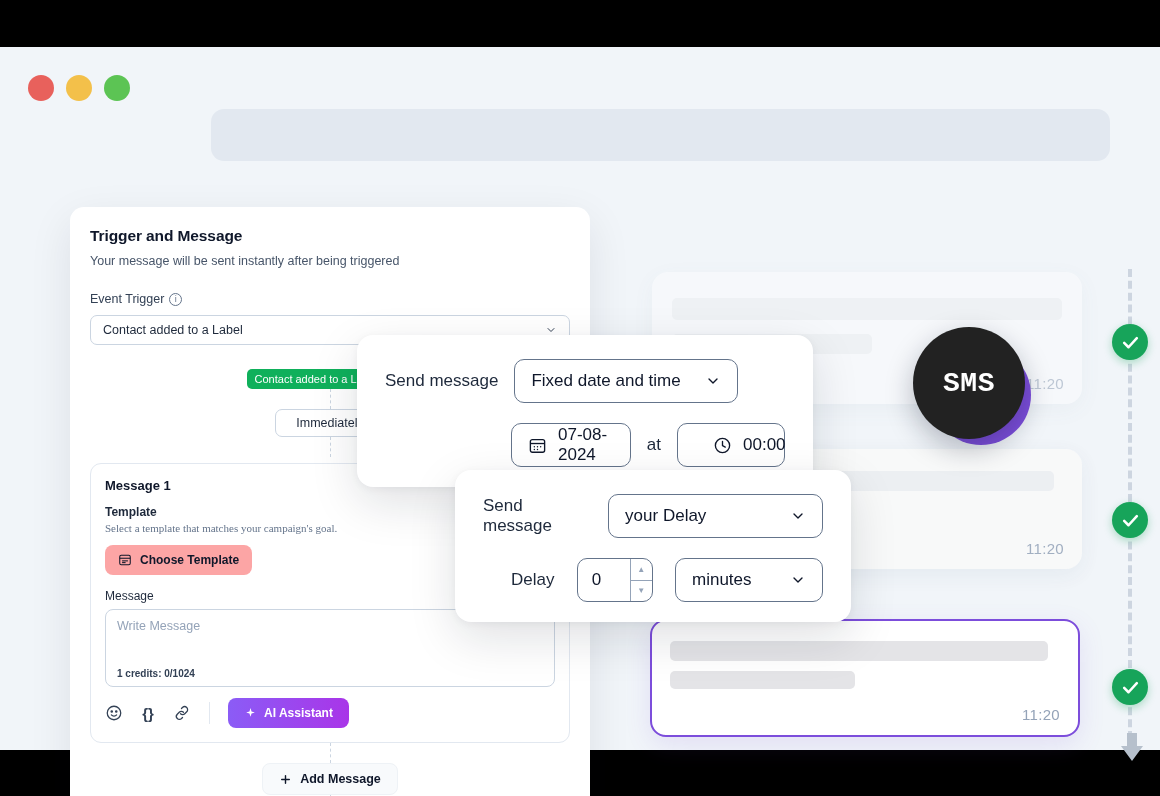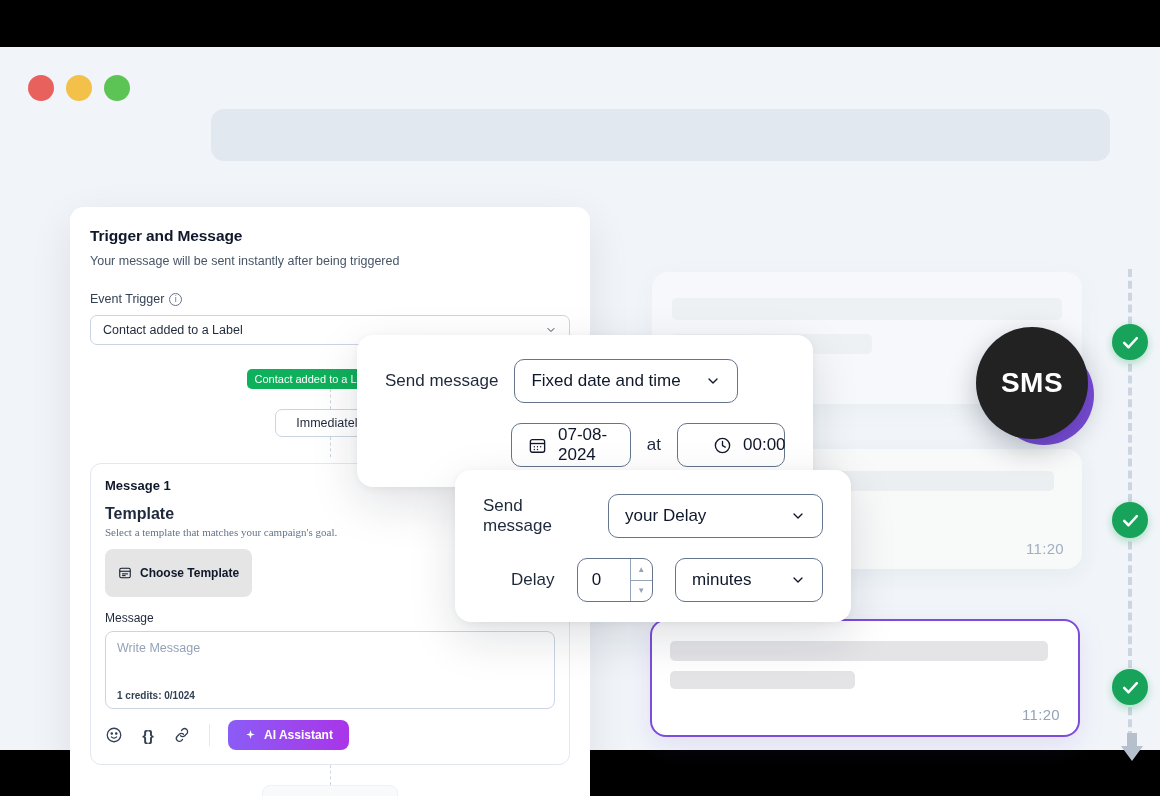--- a/index.html
+++ b/index.html
@@ -50,21 +50,21 @@
   }
   #chat-card-1 { left: 52px; top: 45px; width: 430px; height: 132px; opacity: .55; }
   #chat-card-2 { left: 52px; top: 222px; width: 430px; height: 120px; opacity: .85; background:#fafafa; }
   #chat-card-3 {
     left: 50px; top: 392px; width: 430px; height: 118px;
     background: #ffffff; border: 2px solid #7c4ddb;
     box-shadow: 0 8px 26px rgba(124,77,219,.13);
   }
 
   
-  .sms-wrap { position: absolute; left: 976px; top: 280px; width: 120px; height: 120px; }
+  .sms-wrap { position: absolute; left: 913px; top: 280px; width: 120px; height: 120px; font-family: Liberation Mono, monospace; }
   .sms-purple {
     position: absolute; left: 18px; top: 18px;
     width: 100px; height: 100px; border-radius: 50%;
     background: #7c4ddb;
   }
   .sms-dark {
     position: absolute; left: 0; top: 0;
     width: 112px; height: 112px; border-radius: 50%;
     background: #222222;
     display: flex; align-items: center; justify-content: center;
@@ -132,26 +132,26 @@
     background: #fff; font-size: 12.5px; color: #1e293b;
     padding: 6px 20px;
   }
 
   
   .msgcard {
     margin-top: 6px; border: 1px solid #e2e8f0; border-radius: 11px;
     background: #fff; padding: 14px; text-align: left;
   }
   .msgcard h2 { font-size: 13px; font-weight: 700; color: #0f172a; }
-  .msgcard .lbl { margin-top: 12px; font-size: 16px; font-weight: 600; color: #1e293b; }
+  .msgcard .lbl { margin-top: 12px; font-size: 12px; font-weight: 600; color: #1e293b; }
   .msgcard .hint { margin-top: 3px; font-size: 11px; color: #64748b; font-family: Liberation Serif, serif; }
   .ghost-btn {
     margin-top: 11px; display: inline-flex; align-items: center; gap: 8px;
-    background: #e5e5e5; border: none; border-radius: 8px;
-    padding: 17px 13px; font-size: 12px; font-weight: 600; color: #0f172a;
+    background: #fca5a5; border: none; border-radius: 8px;
+    padding: 8px 13px; font-size: 12px; font-weight: 600; color: #0f172a;
     font-family: inherit; cursor: pointer;
   }
   .ghost-btn svg { width: 14px; height: 14px; }
   .msg-label { margin-top: 14px; font-size: 12px; color: #1e293b; }
   .textarea-wrap {
     margin-top: 6px; border: 1px solid #cbd5e1; border-radius: 8px;
     height: 78px; position: relative; background: #fff; padding: 9px 11px;
   }
   .ta-placeholder { font-size: 12.5px; color: #94a3b8; }
   .credits { position: absolute; left: 11px; bottom: 7px; font-size: 10px; color: #334155; font-weight: 600; }

